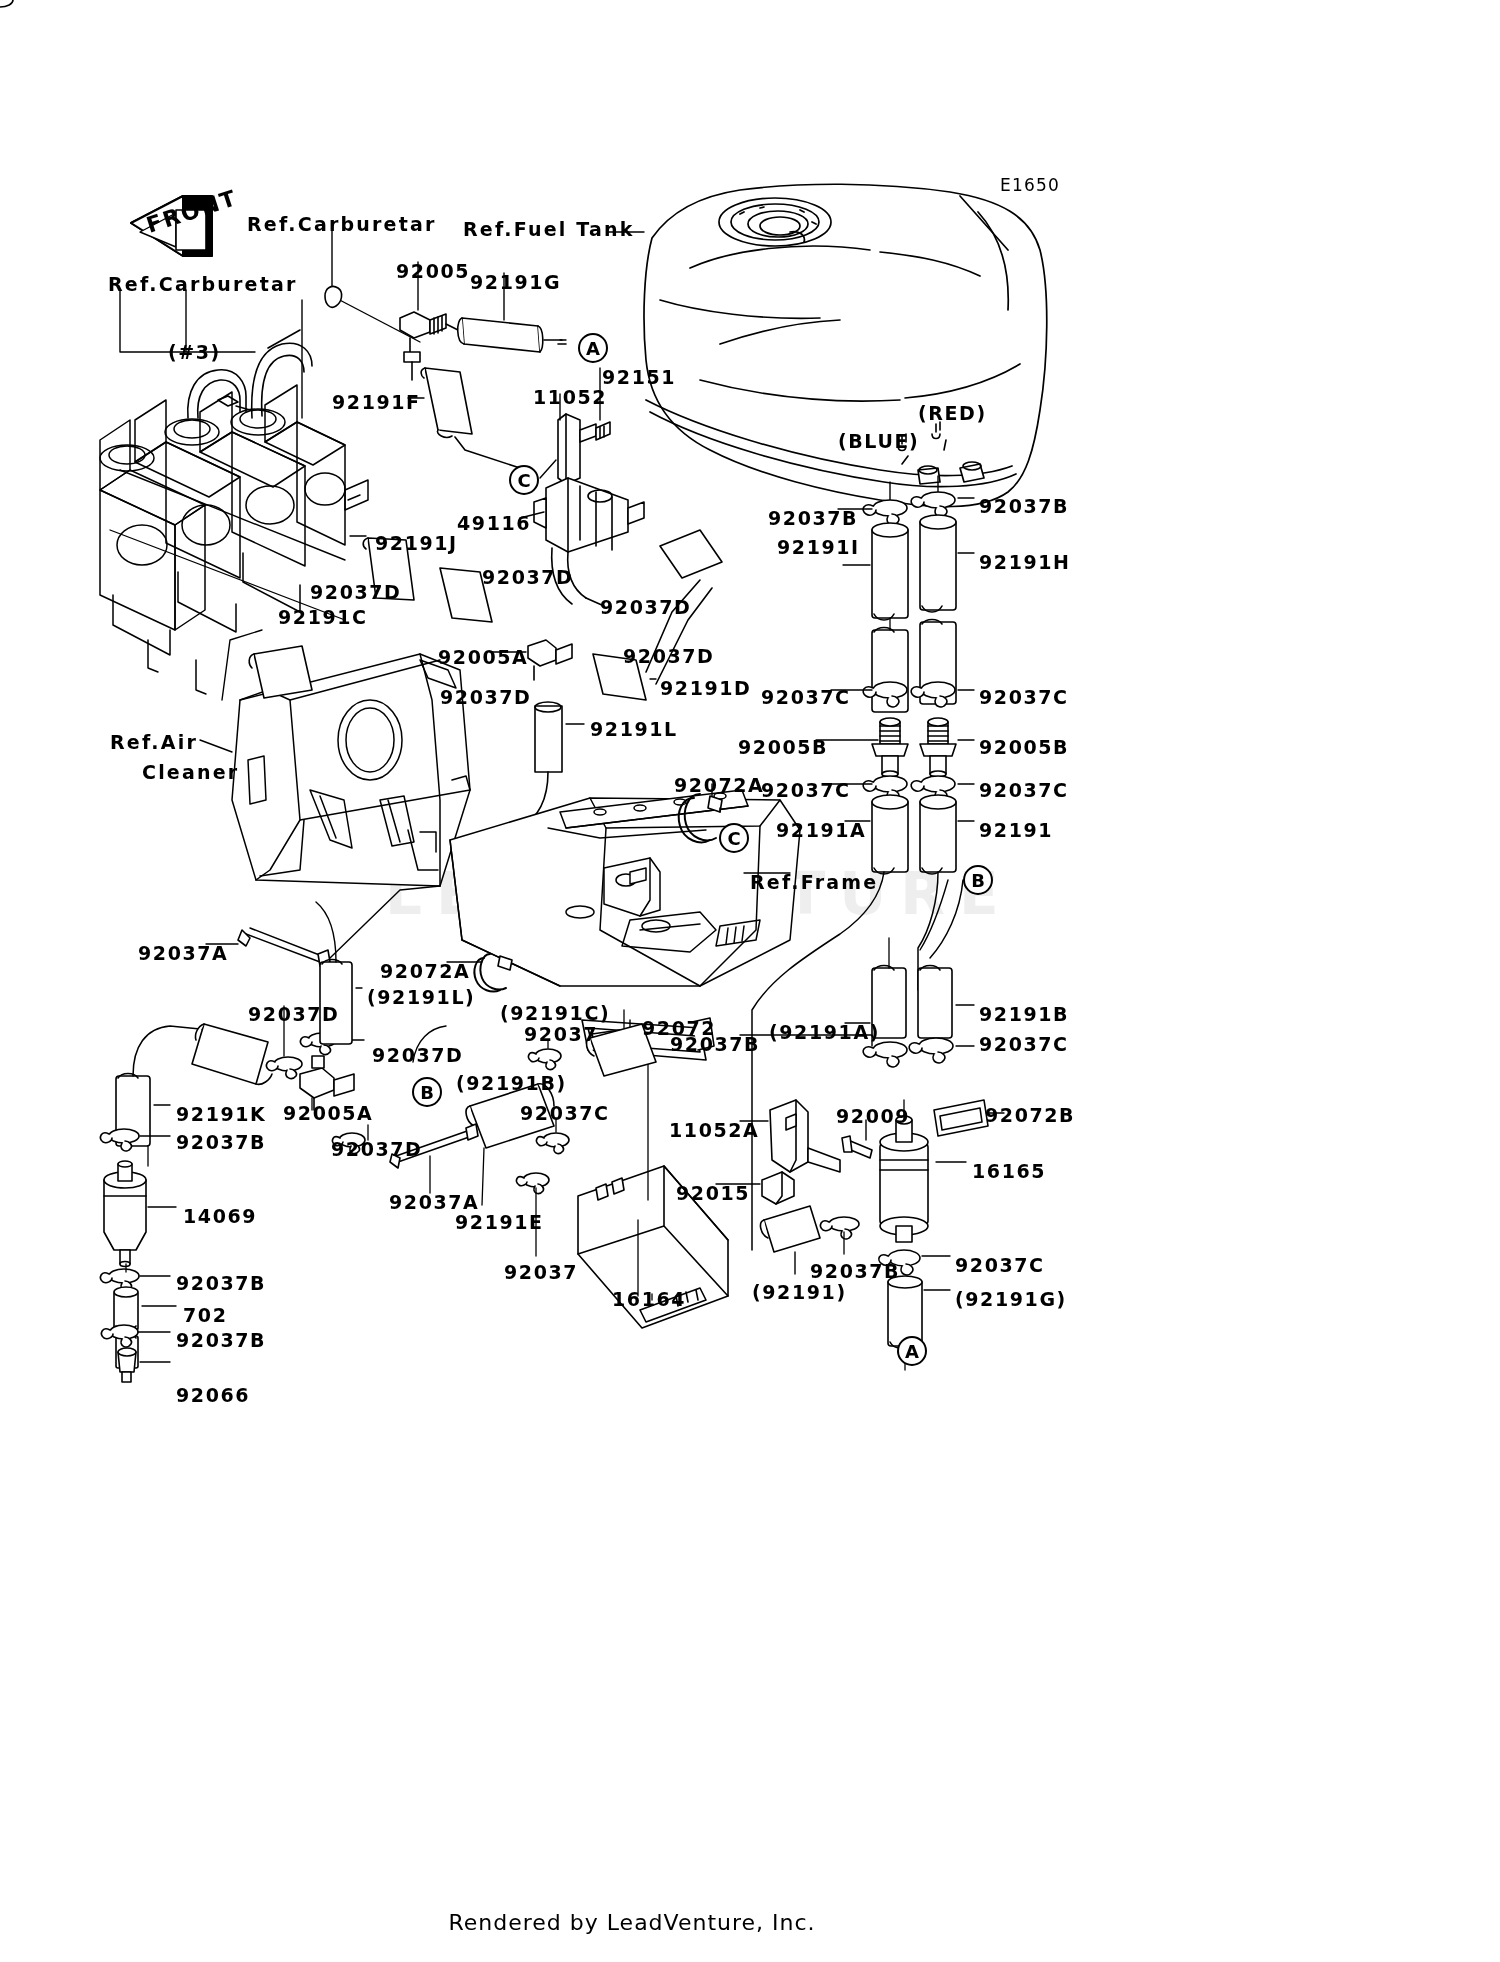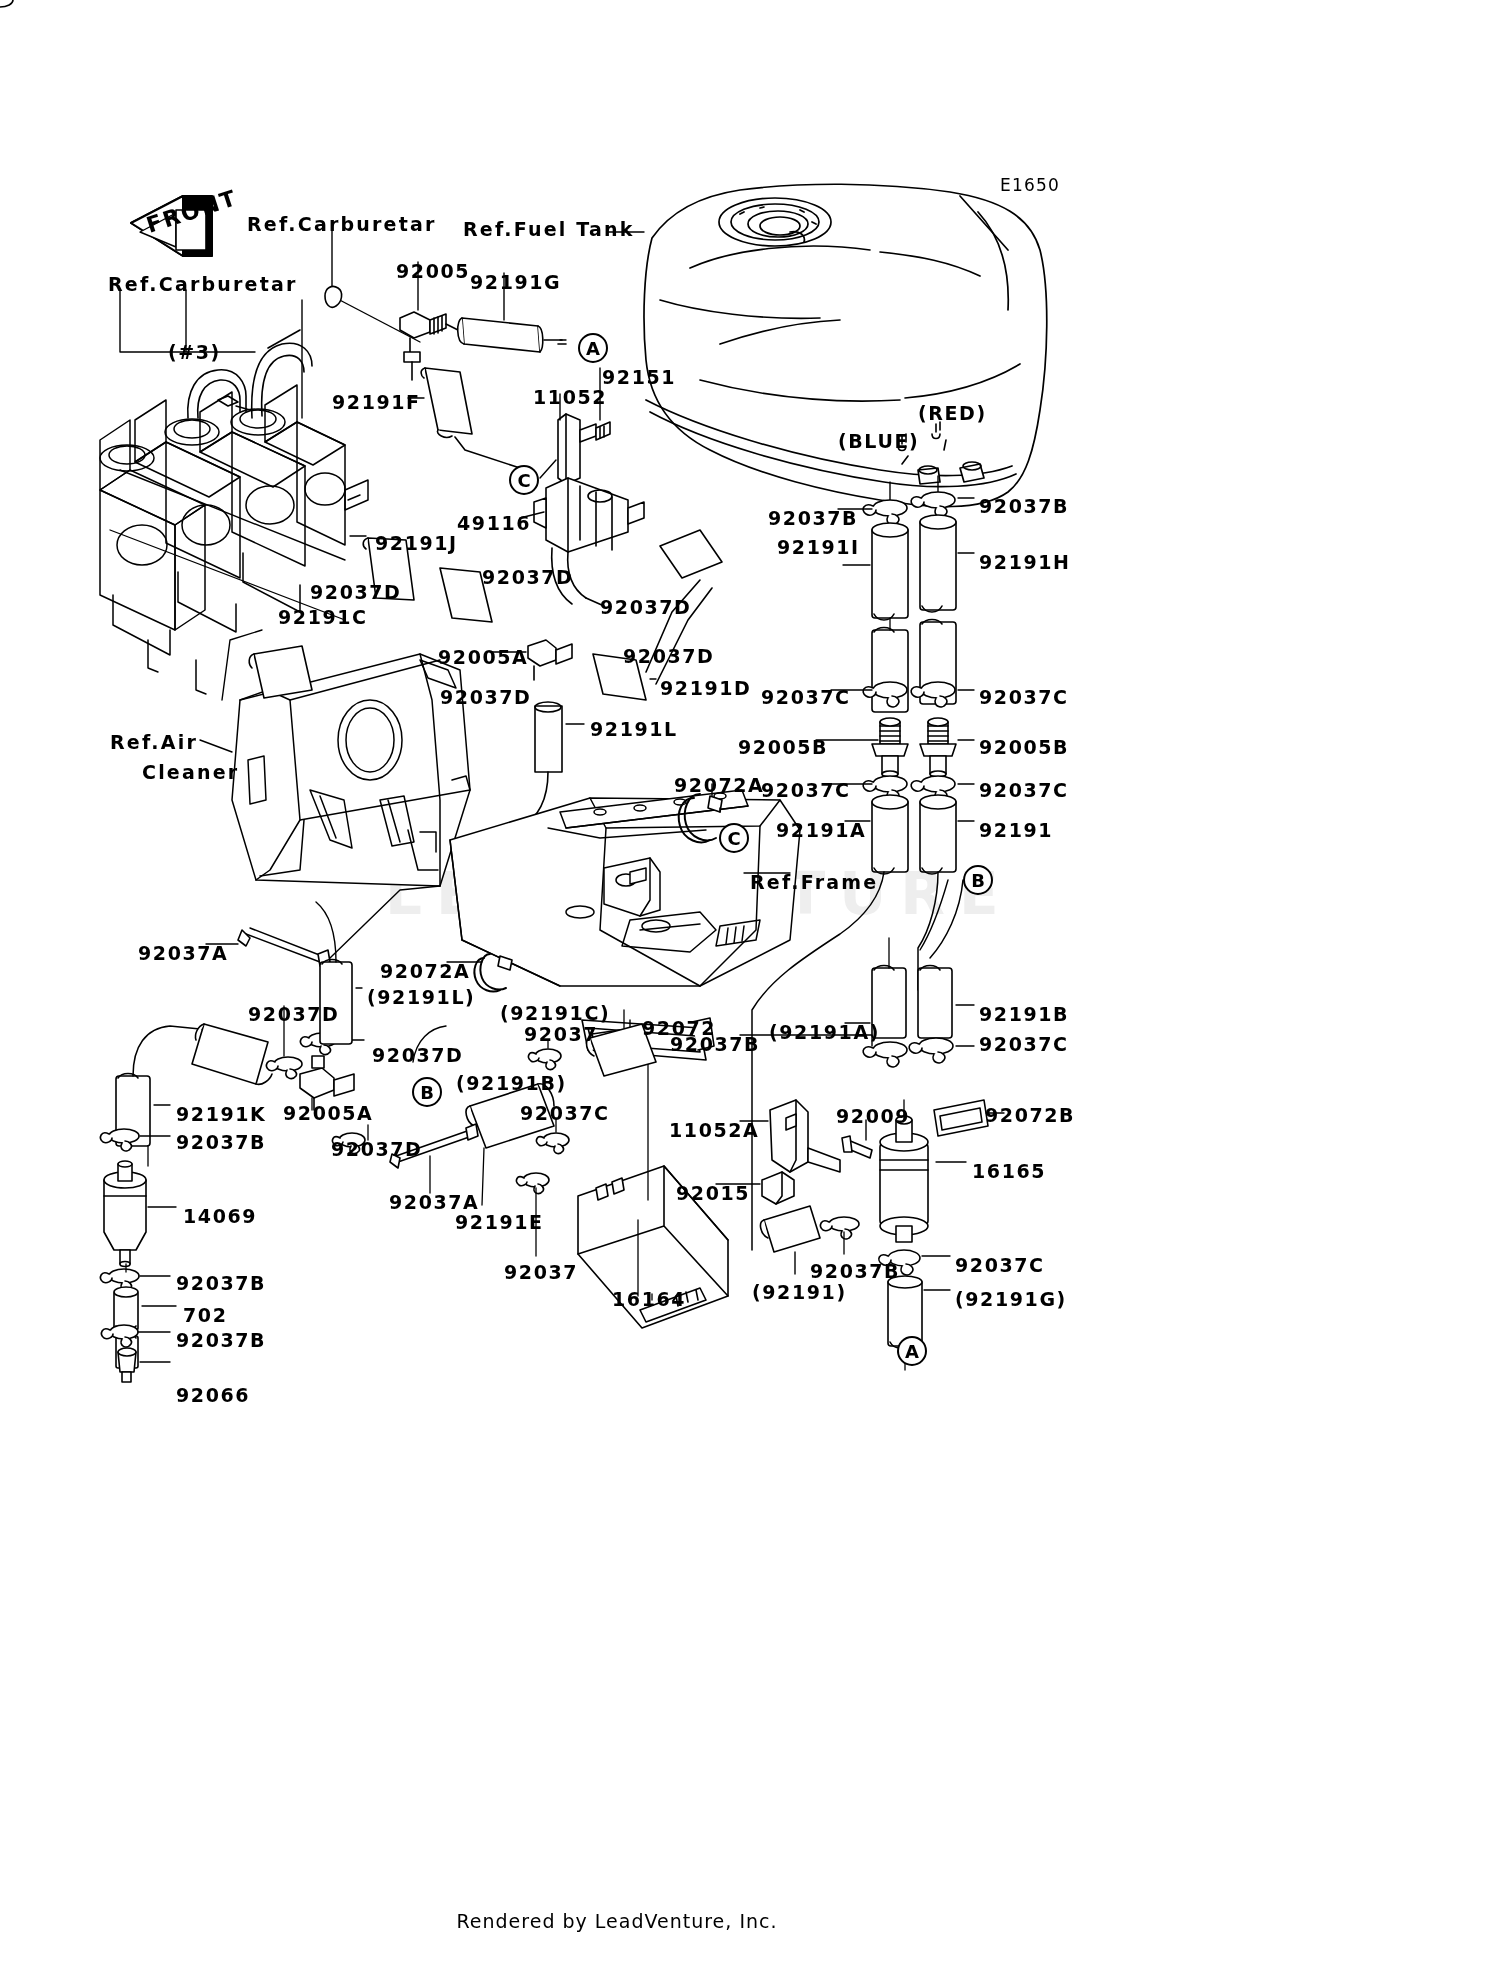--- a/index.html
+++ b/index.html
@@ -31,25 +31,25 @@
   }
   .diagcode {
     position: absolute;
     font-family: "DejaVu Sans", "Liberation Sans", sans-serif;
     font-size: 17px;
     letter-spacing: 1.2px;
     color: #000;
   }
   .footer {
     position: absolute;
-    left: 1px;
+    left: 16px;
     width: 1232px;
     text-align: center;
     font-family: "DejaVu Sans", "Liberation Sans", sans-serif;
-    font-size: 19px;
+    font-size: 22px;
     letter-spacing: 1px;
     color: #000;
   }
 
   
   .bubble {
     position: absolute;
     width: 30px;
     height: 30px;
     border: 2px solid #000;

